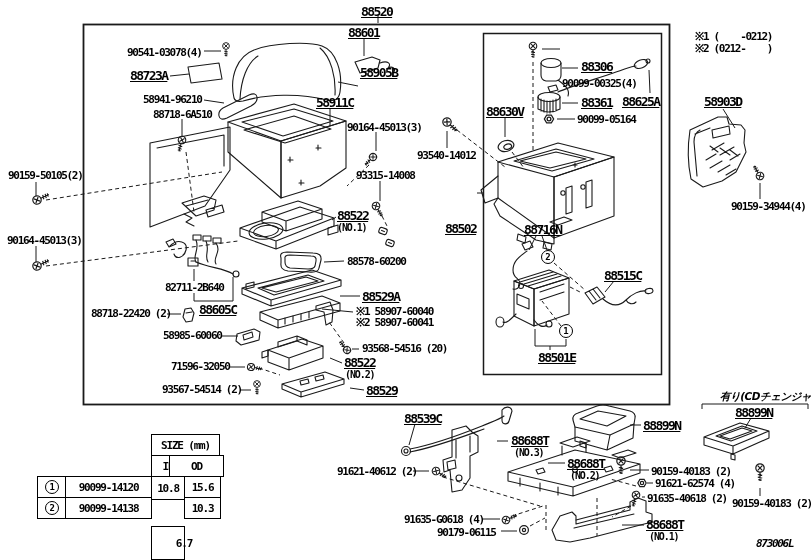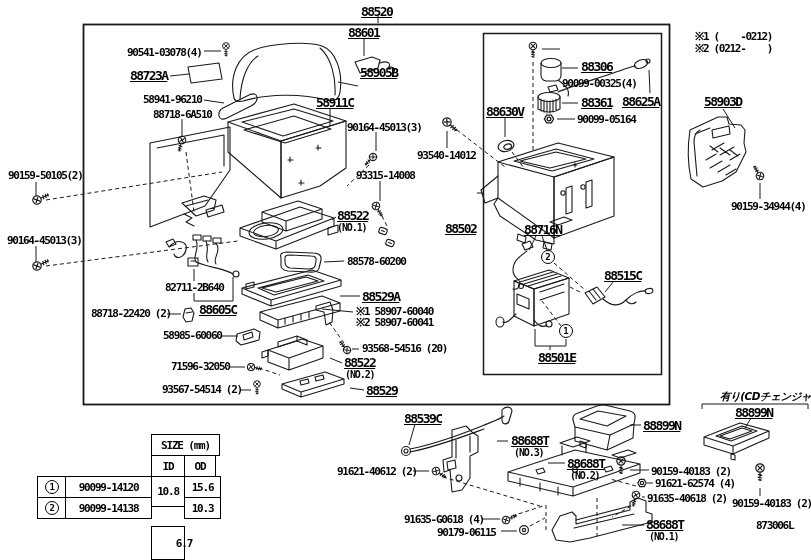--- a/index.html
+++ b/index.html
@@ -238,24 +238,24 @@
         <use href="#grommet-shape" xlink:href="#grommet-shape" transform="translate(524,530) rotate(0) scale(1)"></use>
         <use href="#padnut-shape" xlink:href="#padnut-shape" transform="translate(383,231) rotate(20) scale(1)"></use>
         <use href="#padnut-shape" xlink:href="#padnut-shape" transform="translate(390,243) rotate(20) scale(1)"></use>
         <use href="#washer-shape" xlink:href="#washer-shape" transform="translate(506,146) rotate(-15) scale(1)"></use>
       </g>
   </svg>
 
   <div>
       <div class="tcell" style="left: 151px; top: 434px; width: 69px; height: 22px;">SIZE (mm)</div>
       <div class="tcell" style="left: 151px; top: 455px; width: 34px; height: 22px;">ID</div>
-      <div class="tcell" style="left: 184px; top: 455px; width: 32px; height: 22px;">OD</div>
+      <div class="tcell" style="left: 169px; top: 455px; width: 55px; height: 22px;">OD</div>
       <div class="tcell" style="left: 37px; top: 476px; width: 29px; height: 22px;"><div class="badge">1</div></div>
       <div class="tcell" style="left: 65px; top: 476px; width: 87px; height: 22px;">90099-14120</div>
-      <div class="tcell" style="left: 151px; top: 476px; width: 34px; height: 31px;">10.8</div>
+      <div class="tcell" style="left: 151px; top: 476px; width: 34px; height: 24px;">10.8</div>
       <div class="tcell" style="left: 184px; top: 476px; width: 37px; height: 22px;">15.6</div>
       <div class="tcell" style="left: 37px; top: 497px; width: 29px; height: 22px;"><div class="badge">2</div></div>
       <div class="tcell" style="left: 65px; top: 497px; width: 87px; height: 22px;">90099-14138</div>
       <div class="tcell" style="left: 151px; top: 526px; width: 34px; height: 34px; padding-left: 32px;">6.7</div>
       <div class="tcell" style="left: 184px; top: 497px; width: 37px; height: 22px;">10.3</div>
     </div>
 
 <div class="lbl lg" style="left: 361px; top: 5px;">88520</div>
     <div class="lbl lg" style="left: 348px; top: 26px;">88601</div>
     <div class="lbl sm" style="left: 127px; top: 47px;">90541-03078(4)</div>
@@ -309,16 +309,16 @@
     <div class="lbl sm" style="left: 651px; top: 466px;">90159-40183 (2)</div>
     <div class="lbl sm" style="left: 655px; top: 478px;">91621-62574 (4)</div>
     <div class="lbl sm" style="left: 647px; top: 493px;">91635-40618 (2)</div>
     <div class="lbl sm" style="left: 404px; top: 514px;">91635-G0618 (4)</div>
     <div class="lbl sm" style="left: 437px; top: 527px;">90179-06115</div>
     <div class="lbl lg" style="left: 646px; top: 518px;">88688T</div>
     <div class="lbl sub" style="left: 649px; top: 532px;">(NO.1)</div>
     <div class="lbl jp" style="left: 720px; top: 391px; font-style: italic;">有り(CDチェンジャ)</div>
     <div class="lbl lg" style="left: 735px; top: 406px;">88899N</div>
     <div class="lbl sm" style="left: 732px; top: 498px;">90159-40183 (2)</div>
-    <div class="lbl sm" style="left: 756px; top: 520px;">873006L</div>
+    <div class="lbl sm" style="left: 756px; top: 538px; font-style: italic;">873006L</div>
     <div class="badge" style="left: 541px; top: 250px;">2</div>
     <div class="badge" style="left: 559px; top: 324px;">1</div>
   </div>
 
 </body></html>

